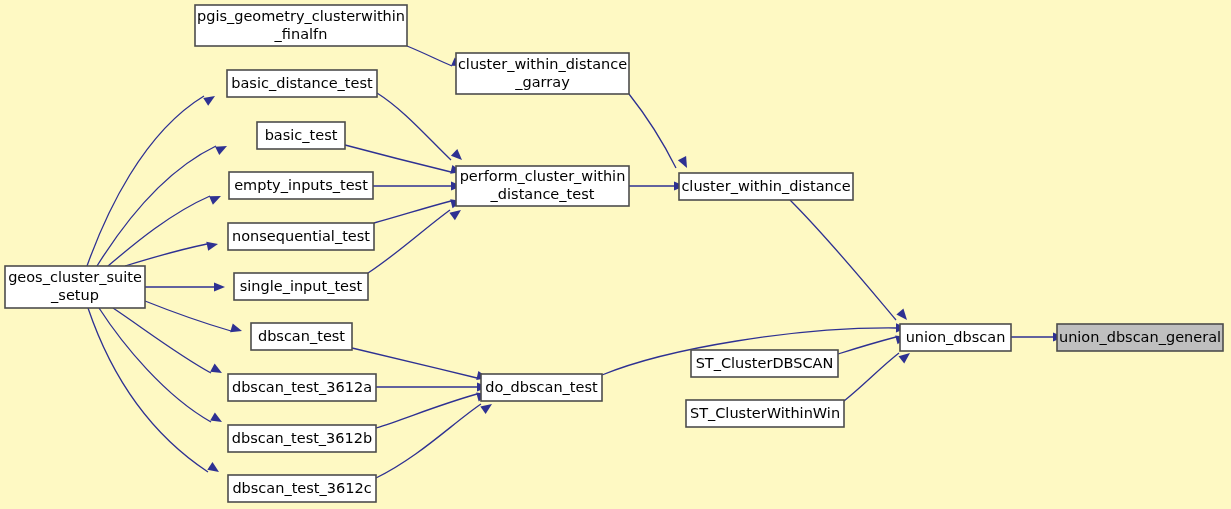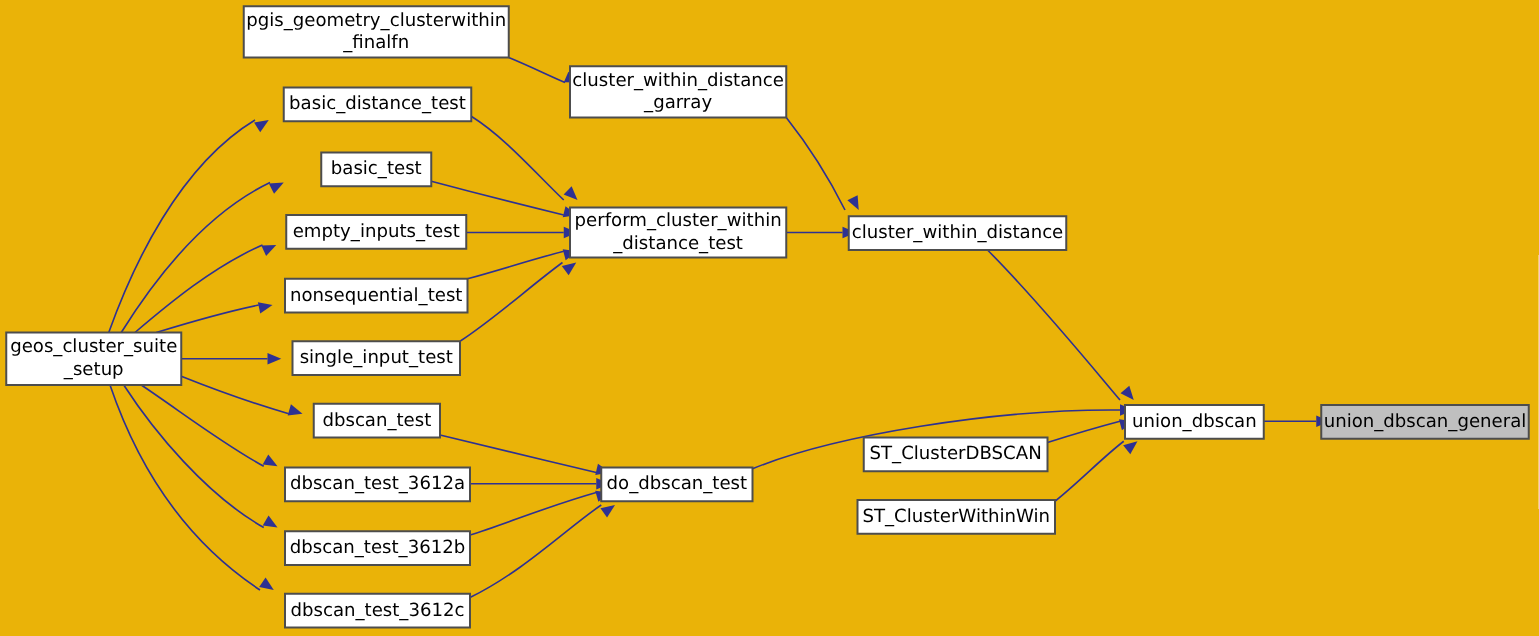--- a/index.html
+++ b/index.html
@@ -4,21 +4,21 @@
 <style>
   html, body {
     margin: 0;
     padding: 0;
     background: #ffffff;
   }
   #graph-root {
     position: relative;
     width: 1231px;
     height: 509px;
-    background: #eab308;
+    background: #fef9c3;
     font-family: "DejaVu Sans", sans-serif;
     overflow: hidden;
   }
   svg.graph-canvas {
     position: absolute;
     left: 0;
     top: 0;
     width: 1231px;
     height: 509px;
   }

